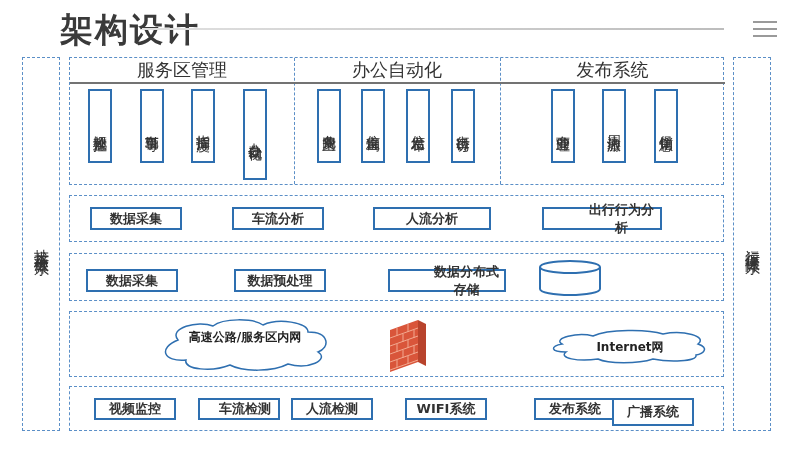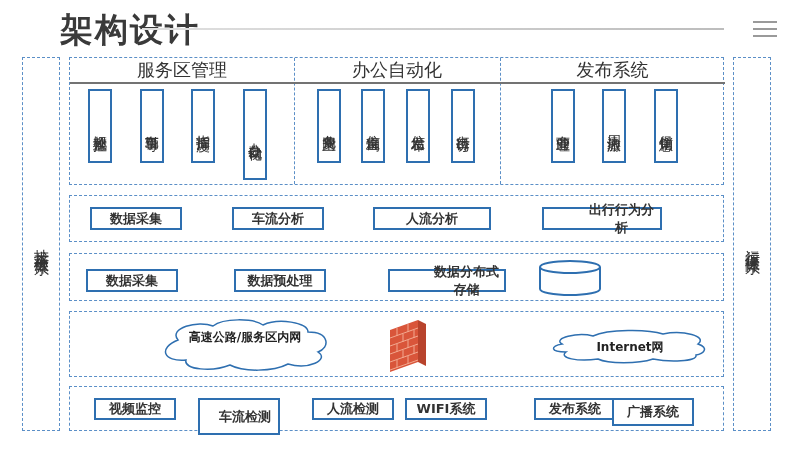--- a/index.html
+++ b/index.html
@@ -143,18 +143,18 @@
   </svg>
 
   <svg style="position:absolute;left:478px;top:16px;" width="164" height="36">
     <path d="M14,16 C4,10 30,4 45,8 C60,1 100,1 115,6 C135,2 160,8 150,16 C162,20 155,26 148,27 C150,34 120,34 105,31 C90,36 60,36 50,31 C30,34 10,30 18,24 C2,24 2,18 14,16 Z" fill="#fff" stroke="#2e6fb0" stroke-width="1.5"></path>
   </svg>
   <div class="cloud-text" style="position:absolute;left:510px;top:27px;width:100px;">Internet网</div>
 </div>
 
 <div class="dash row" style="top:386px;height:45px;">
   <div class="hbox" style="left:24px;top:11px;width:82px;height:22px;">视频监控</div>
-  <div class="hbox" style="left:128px;top:11px;width:82px;height:37px;padding-left:12px;">车流检测</div>
-  <div class="hbox" style="left:242px;top:11px;width:82px;height:22px;">人流检测</div>
+  <div class="hbox" style="left:128px;top:11px;width:82px;height:22px;padding-left:12px;">车流检测</div>
+  <div class="hbox" style="left:221px;top:11px;width:82px;height:22px;">人流检测</div>
   <div class="hbox" style="left:335px;top:11px;width:82px;height:22px;">WIFI系统</div>
   <div class="hbox" style="left:464px;top:11px;width:82px;height:22px;">发布系统</div>
   <div class="hbox" style="left:542px;top:11px;width:82px;height:28px;">广播系统</div>
 </div>
 
 </body></html>

